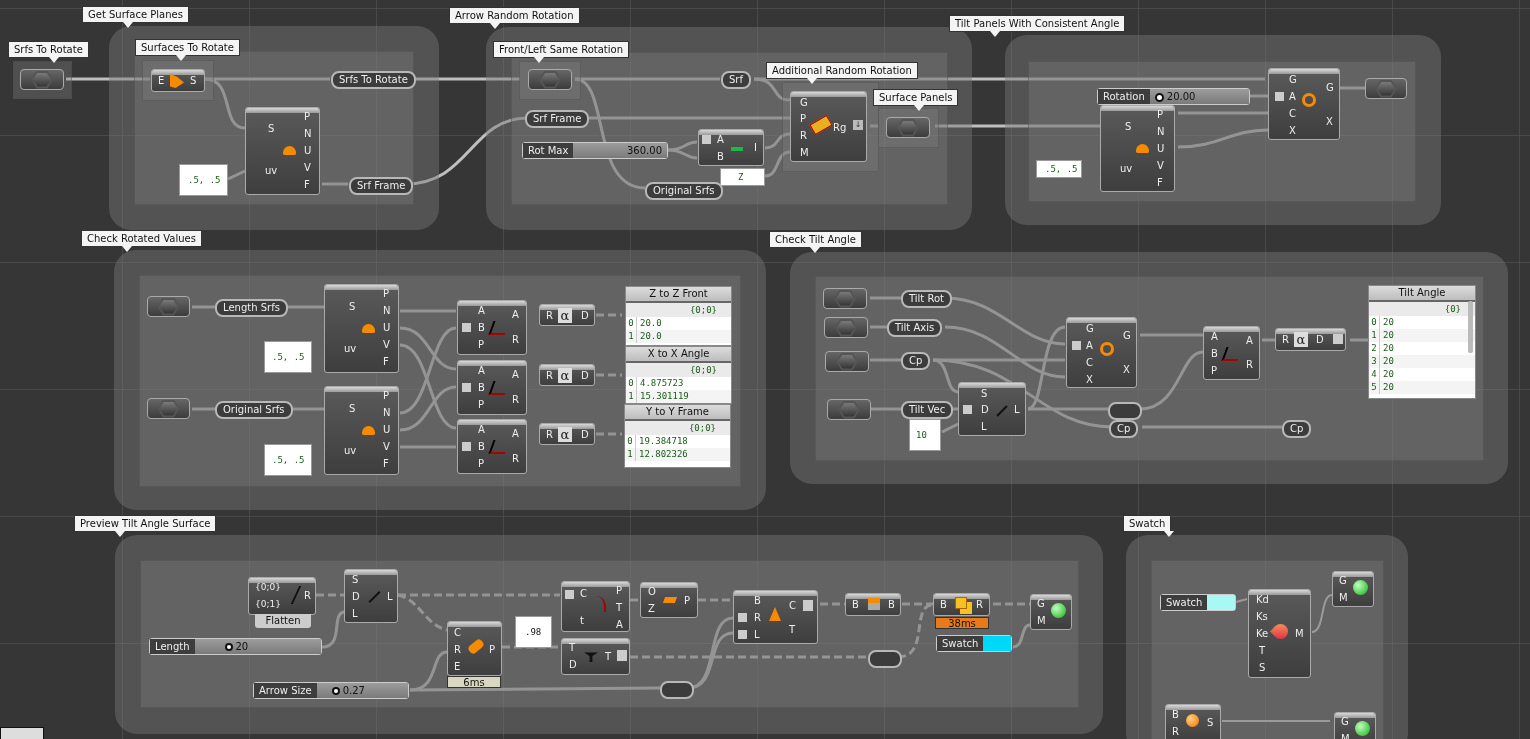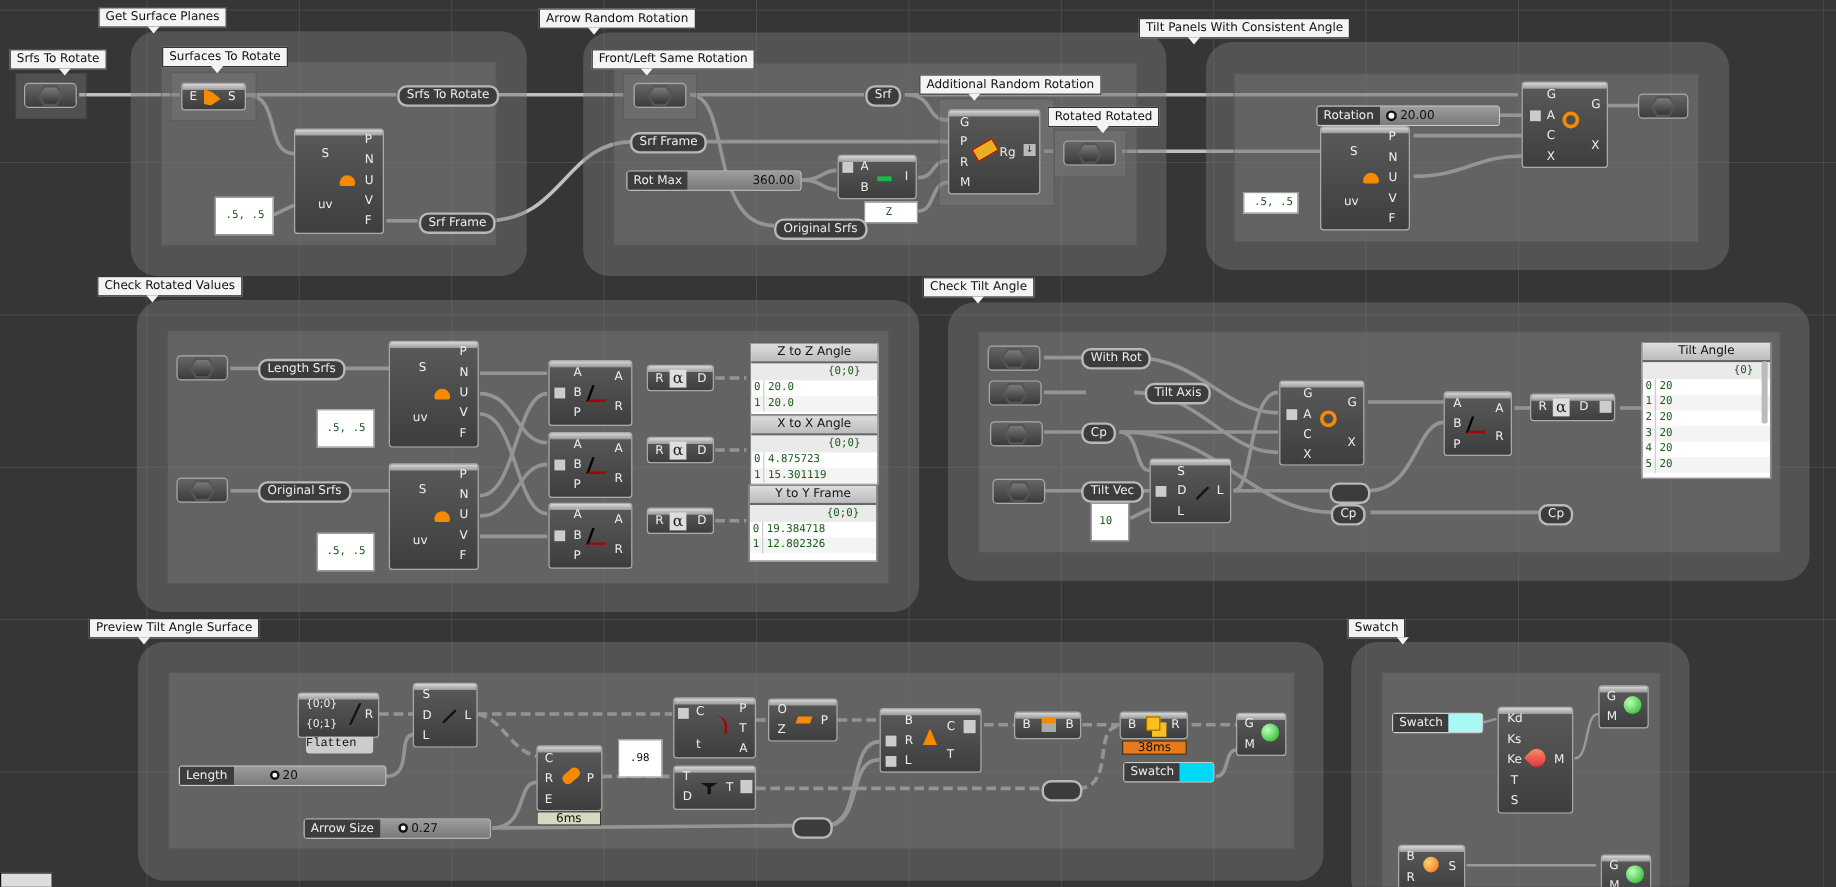--- a/index.html
+++ b/index.html
@@ -161,21 +161,21 @@
 <div class="relay" style="left:349px;top:177px;">Srf Frame</div>
 
 <div class="group-outer" style="left:486px;top:27px;width:486px;height:203px;"></div>
 <div class="group-tag" style="left:449px;top:7px;">Arrow Random Rotation</div>
 <div class="group-inner" style="left:511px;top:52px;width:435px;height:151px;"></div>
 <div class="group-inner" style="left:519px;top:61px;width:60px;height:37px;"></div>
 <div class="group-tag" style="left:493px;top:41px;">Front/Left Same Rotation</div>
 <div class="group-inner" style="left:782px;top:82px;width:95px;height:88px;"></div>
 <div class="group-tag" style="left:766px;top:62px;">Additional Random Rotation</div>
 <div class="group-inner" style="left:878px;top:108px;width:59px;height:38px;"></div>
-<div class="group-tag" style="left:873px;top:89px;">Rotated Rotated</div>
+<div class="group-tag" style="left:873px;top:89px;">Surface Panels</div>
 
 <div class="param" style="left:528px;top:69px;width:44px;height:21px;">
     <div class="hex"></div>
   </div>
 <div class="relay" style="left:721px;top:71px;">Srf</div>
 <div class="relay" style="left:525px;top:110px;">Srf Frame</div>
 <div class="slider" style="left:522px;top:142px;width:146px;">
   <span class="sname">Rot Max</span>
   <span class="sval" style="text-align:right;">360.00</span>
 </div>
@@ -315,21 +315,21 @@
   <span class="icon" style="left:18px;top:3px;width:14px;height:15px;background:#ddd;color:#222;font-size:13px;text-align:center;line-height:15px;font-family:'DejaVu Serif',serif;">α</span>
   <span class="plabel" style="left:41px;top:5px;">D</span>
 </div>
 <div class="comp" style="left:539px;top:423px;width:56px;height:22px;">
   <span class="plabel" style="left:6px;top:5px;">R</span>
   <span class="icon" style="left:18px;top:3px;width:14px;height:15px;background:#ddd;color:#222;font-size:13px;text-align:center;line-height:15px;font-family:'DejaVu Serif',serif;">α</span>
   <span class="plabel" style="left:41px;top:5px;">D</span>
 </div>
 
 <div class="datatable" style="left:625px;top:286px;width:107px;height:60px;">
-  <div class="dt-title">Z to Z Angle</div>
+  <div class="dt-title">Z to Z Front</div>
   <div class="dt-path">{0;0}</div>
   <div>
     <div class="dt-row">
         <span class="dt-idx">0</span>
         <span class="dt-val">20.0</span>
       </div>
     <div class="dt-row">
         <span class="dt-idx">1</span>
         <span class="dt-val">20.0</span>
       </div>
@@ -364,25 +364,25 @@
   </div>
 </div>
 
 <div class="group-outer" style="left:790px;top:252px;width:718px;height:232px;"></div>
 <div class="group-tag" style="left:769px;top:231px;">Check Tilt Angle</div>
 <div class="group-inner" style="left:815px;top:276px;width:667px;height:183px;"></div>
 
 <div class="param" style="left:823px;top:288px;width:44px;height:21px;">
     <div class="hex"></div>
   </div>
-<div class="relay" style="left:901px;top:290px;">With Rot</div>
+<div class="relay" style="left:901px;top:290px;">Tilt Rot</div>
 <div class="param" style="left:824px;top:317px;width:44px;height:21px;">
     <div class="hex"></div>
   </div>
-<div class="relay" style="left:954px;top:319px;">Tilt Axis</div>
+<div class="relay" style="left:887px;top:319px;">Tilt Axis</div>
 <div class="param" style="left:825px;top:351px;width:44px;height:21px;">
     <div class="hex"></div>
   </div>
 <div class="relay" style="left:901px;top:352px;">Cp</div>
 <div class="param" style="left:827px;top:399px;width:44px;height:21px;">
     <div class="hex"></div>
   </div>
 <div class="relay" style="left:901px;top:401px;">Tilt Vec</div>
 <div class="panel" style="left:909px;top:419px;width:32px;height:32px;">
     <span style="position:absolute;left:6px;top:10px;">10</span>
@@ -459,21 +459,21 @@
 <div class="group-outer" style="left:115px;top:535px;width:988px;height:199px;"></div>
 <div class="group-tag" style="left:74px;top:515px;">Preview Tilt Angle Surface</div>
 <div class="group-inner" style="left:140px;top:560px;width:937px;height:146px;"></div>
 
 <div class="comp" style="left:248px;top:577px;width:68px;height:38px;">
   <span class="plabel" style="left:6px;top:4px;font-size:9px;">{0;0}</span>
   <span class="plabel" style="left:6px;top:21px;font-size:9px;">{0;1}</span>
   <span class="icon" style="left:34px;top:8px;width:12px;height:18px;border-right:2px solid #111;transform:skewX(-25deg);"></span>
   <span class="plabel" style="left:55px;top:12px;">R</span>
 </div>
-<div style="position:absolute;left:255px;top:614px;width:56px;height:14px;background:#ccc;color:#111;font-size:10px;text-align:left;line-height:14px;border-radius:0 0 3px 3px;font-family:Liberation Mono, monospace;">Flatten</div>
+<div style="position:absolute;left:255px;top:614px;width:56px;height:14px;background:#ccc;color:#111;font-size:10px;text-align:center;line-height:14px;border-radius:0 0 3px 3px;">Flatten</div>
 
 <div class="comp" style="left:344px;top:569px;width:54px;height:54px;">
   <span class="plabel" style="left:7px;top:4px;">S</span>
   <span class="plabel" style="left:7px;top:21px;">D</span>
   <span class="plabel" style="left:7px;top:38px;">L</span>
   <span class="icon" style="left:22px;top:26px;width:15px;height:2px;background:#111;transform:rotate(-45deg);"></span>
   <span class="plabel" style="left:42px;top:21px;">L</span>
 </div>
 <div class="slider" style="left:149px;top:638px;width:173px;align-items:flex-end;">
   <span class="sname">Length</span>

